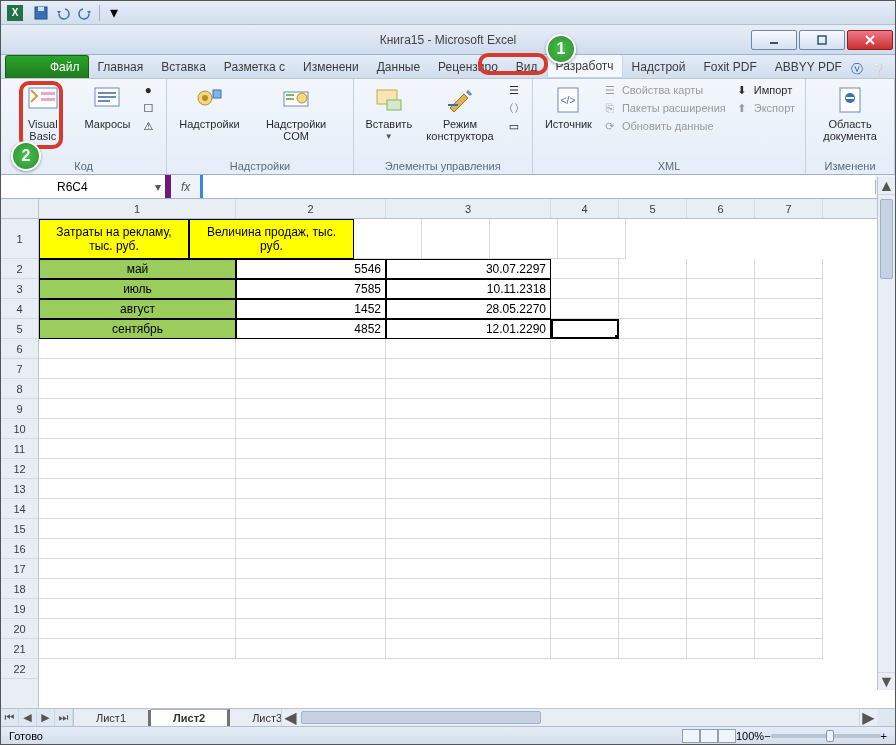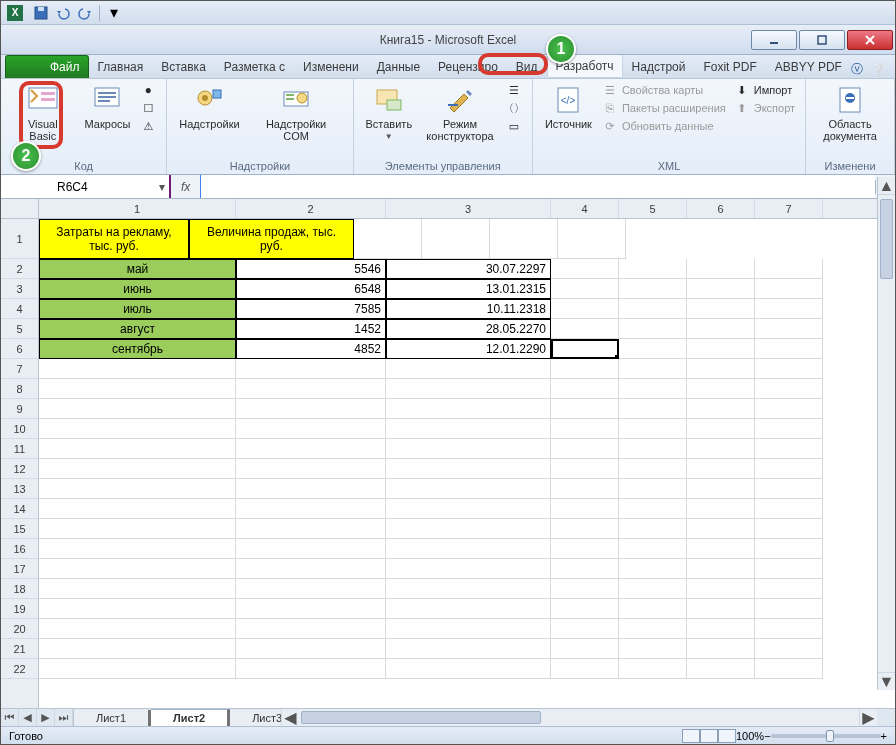--- a/index.html
+++ b/index.html
@@ -28,23 +28,23 @@
 .rgroup .items{display:flex;gap:8px;align-items:flex-start;}
 .rgroup .glabel{color:#5a6b80;font-size:11px;margin-top:2px;}
 .bigbtn{display:flex;flex-direction:column;align-items:center;gap:2px;min-width:44px;text-align:center;color:#2b2b2b;padding:2px;border-radius:3px;}
 .bigbtn .ic{width:32px;height:32px;display:flex;align-items:center;justify-content:center;}
 .smallstack{display:flex;flex-direction:column;gap:2px;font-size:11px;color:#2b2b2b;}
 .smallrow{display:flex;align-items:center;gap:4px;white-space:nowrap;}
 .smallrow .ic{width:16px;height:16px;display:flex;align-items:center;justify-content:center;}
 .disabled{color:#9a9a9a;}
 
 .formula-bar{height:24px;border-bottom:1px solid #a5b5c7;display:flex;align-items:center;background:#eef3fa;font-size:12px;}
-.namebox{width:170px;height:100%;border-right:2px solid #701a75;display:flex;align-items:center;padding-left:56px;position:relative;background:#fff;}
+.namebox{width:170px;height:100%;border-right:6px solid #701a75;display:flex;align-items:center;padding-left:56px;position:relative;background:#fff;}
 .namebox .dd{position:absolute;right:4px;color:#555;}
-.fx{padding:0 10px;color:#555;font-style:italic;border-right:1px solid #3b82f6;height:100%;display:flex;align-items:center;}
+.fx{padding:0 10px;color:#555;font-style:italic;border-right:3px solid #3b82f6;height:100%;display:flex;align-items:center;}
 .formula-input{flex:1;height:100%;padding-left:8px;background:#fff;color:#333;display:flex;align-items:center;}
 .fbar-expand{width:20px;display:flex;align-items:center;justify-content:center;border-left:1px solid #a5b5c7;color:#666;}
 
 .sheet-area{position:relative;height:520px;overflow:hidden;background:#fff;display:flex;}
 .rowhdrs{width:38px;background:#e9edf4;border-right:1px solid #b9c4d1;}
 .corner{height:20px;border-bottom:1px solid #b9c4d1;background:#e9edf4;}
 .rowhdr{height:20px;border-bottom:1px solid #d4dbe5;text-align:center;font-size:11px;color:#3b3b3b;line-height:20px;}
 .rowhdr.bigh{height:40px;line-height:40px;}
 .gridwrap{flex:1;position:relative;}
 .colhdrs{height:20px;display:flex;background:#e9edf4;border-bottom:1px solid #b9c4d1;}
@@ -373,29 +373,20 @@
       <div class="grow">
           <div class="gcell monthcell c1">май</div>
           <div class="gcell numcell c2">5546</div>
           <div class="gcell numcell c3">30.07.2297</div>
           <div class="gcell c4"></div>
           <div class="gcell c5"></div>
           <div class="gcell c6"></div>
           <div class="gcell c7"></div>
         </div>
       <div class="grow">
-          <div class="gcell monthcell c1">июнь</div>
-          <div class="gcell numcell c2">6548</div>
-          <div class="gcell numcell c3">13.01.2315</div>
-          <div class="gcell c4"></div>
-          <div class="gcell c5"></div>
-          <div class="gcell c6"></div>
-          <div class="gcell c7"></div>
-        </div>
-      <div class="grow">
           <div class="gcell monthcell c1">июль</div>
           <div class="gcell numcell c2">7585</div>
           <div class="gcell numcell c3">10.11.2318</div>
           <div class="gcell c4"></div>
           <div class="gcell c5"></div>
           <div class="gcell c6"></div>
           <div class="gcell c7"></div>
         </div>
       <div class="grow">
           <div class="gcell monthcell c1">август</div>

